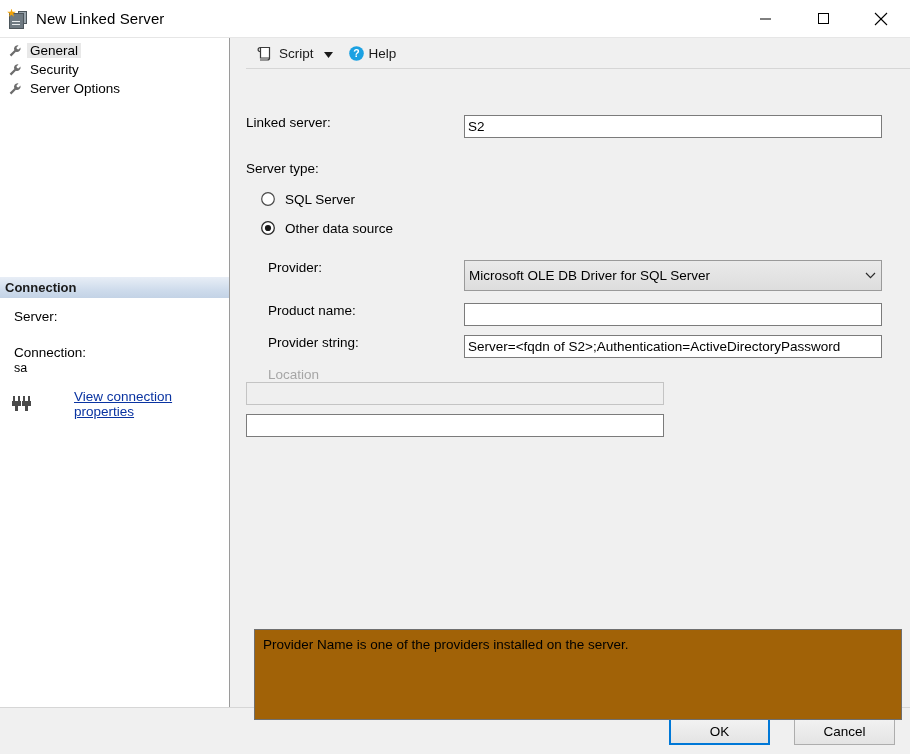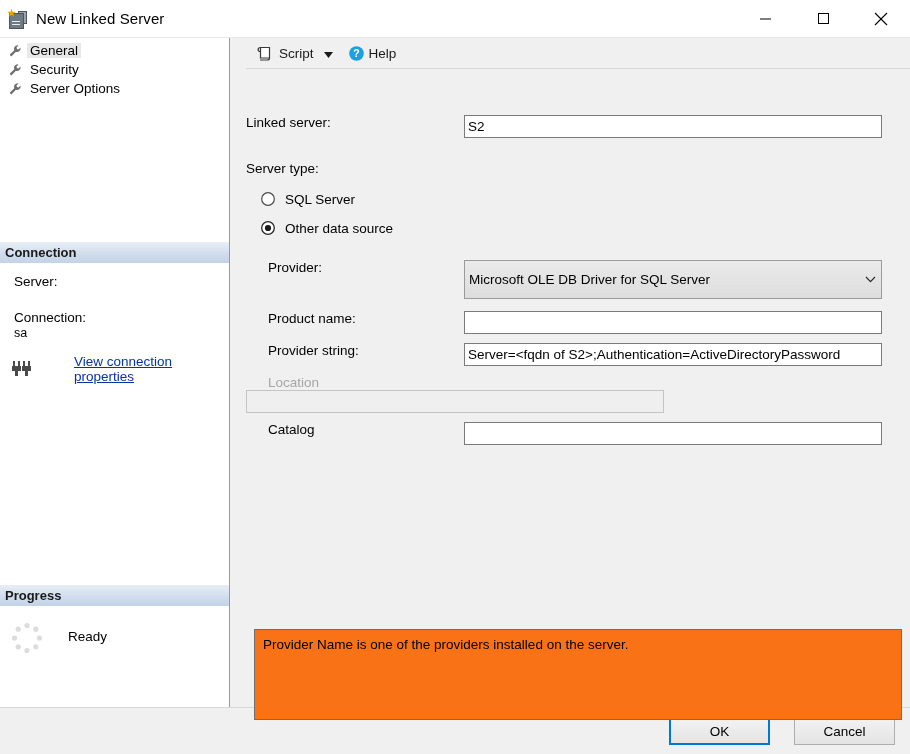--- a/index.html
+++ b/index.html
@@ -149,34 +149,34 @@
     border: 1px solid #7b7b7b;
     font-family: "Liberation Sans", sans-serif;
     font-size: 13.5px; color: #000;
     padding: 0 2px 0 3px;
     outline: none;
   }
   .txt.disabled { background: #efefef; border-color: #c4c4c4; }
 
   .combo {
     box-sizing: border-box;
-    height: 39px; width: 418px;
+    height: 31px; width: 418px;
     background: linear-gradient(to bottom, #eaeaea, #dddddd);
     border: 1px solid #9a9a9a;
     display: flex; align-items: center;
     font-size: 13.5px; color: #000;
     padding-left: 4px;
   }
   .combo .cval { flex: 1; }
   .combo .carrow { width: 22px; display: flex; align-items: center; justify-content: center; }
 
   .desc-box {
     box-sizing: border-box;
     border: 1px solid #6f6f6f;
-    background: #f97316;
+    background: #a16207;
     font-size: 13.5px; color: #000;
     padding: 7px 8px;
   }
 
   .footer {
     height: 46px; flex: none;
     border-top: 1px solid #d6d6d6;
     display: flex; align-items: center; justify-content: flex-end;
     padding-right: 15px; gap: 24px;
     background: #f0f0f0;
@@ -276,40 +276,20 @@
                 <rect x="13" y="11" width="3" height="5" fill="#4a4a4a"></rect>
               </svg>
             </span>
             <span class="conn-link">View connection properties</span>
           </div>
         </div>
       </div>
 
       <div class="spacer-white"></div>
 
-      <div class="progress-pane">
-        <div class="section-header">Progress</div>
-        <div class="progress-body">
-          <span class="spinner">
-            <svg width="34" height="34" viewBox="0 0 34 34">
-              <g fill="#dcdcdc">
-                <circle cx="17" cy="4.5" r="2.6"></circle>
-                  <circle cx="25.8" cy="8.2" r="2.6"></circle>
-                <circle cx="29.5" cy="17" r="2.6"></circle>
-                  <circle cx="25.8" cy="25.8" r="2.6"></circle>
-                <circle cx="17" cy="29.5" r="2.6"></circle>
-                  <circle cx="8.2" cy="25.8" r="2.6"></circle>
-                <circle cx="4.5" cy="17" r="2.6"></circle>
-                  <circle cx="8.2" cy="8.2" r="2.6"></circle>
-              </g>
-            </svg>
-          </span>
-          <span class="progress-text">Ready</span>
-        </div>
-      </div>
 
       <div style="height:52px;background:#ffffff"></div>
     </div>
 
     <div class="content">
 
       <div class="toolbar">
         <div class="tb-item">
           <span class="script-icon">
             <svg width="17" height="17" viewBox="0 0 17 17">
@@ -386,21 +366,20 @@
           <div class="flabel" style="width:196px; padding-left:22px;">Provider string:</div>
           <input class="txt" style="width: 418px;" value="Server=&lt;fqdn of S2&gt;;Authentication=ActiveDirectoryPassword">
         </div>
 
         <div class="field-row" style="margin-top:9px;flex-direction:column;">
           <div class="flabel" style="width:196px; padding-left:22px; color:#a6a6a6;">Location</div>
           <input class="txt disabled" style="width: 418px;" disabled="" value="">
         </div>
 
         <div class="field-row" style="margin-top:9px;">
-          <div class="flabel" style="width:196px; padding-left:22px;">Catalog</div>
           <input class="txt" style="width: 418px;" value="">
         </div>
 
         <div class="desc-box" style="position:absolute; left:8px; top:560px; width:648px; height:91px;">
           <span>Provider Name is one of the providers installed on the server.</span>
         </div>
       </div>
     </div>
   </div>
 

